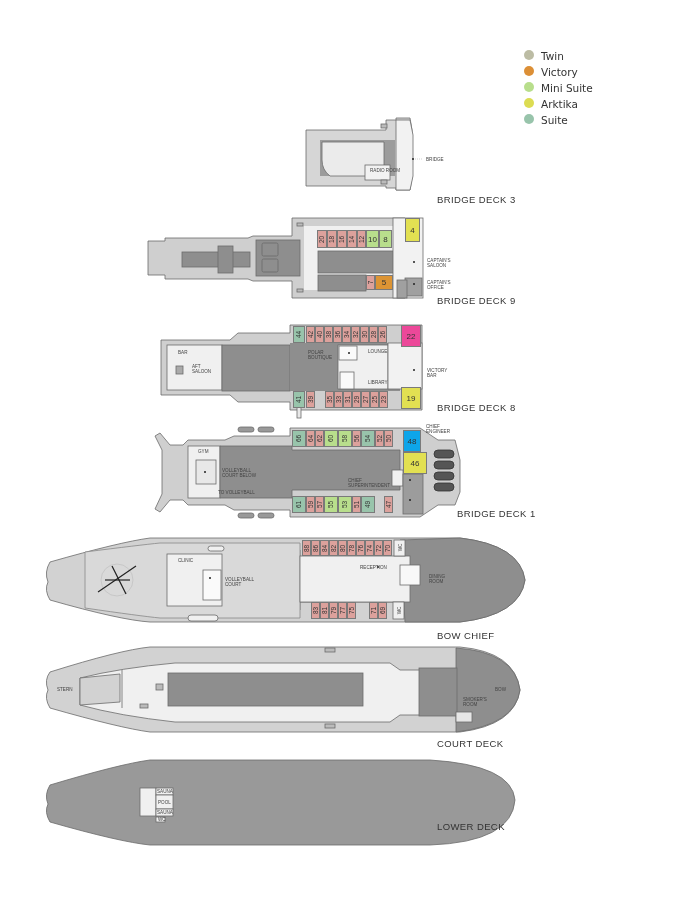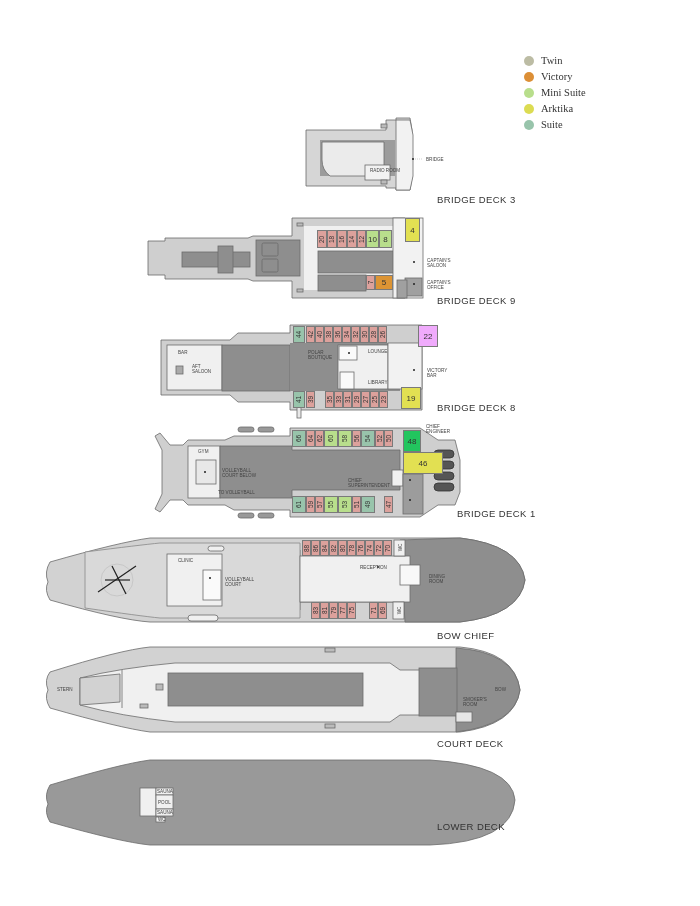--- a/index.html
+++ b/index.html
@@ -1,20 +1,20 @@
 <!DOCTYPE html>
 <html><head>
 <meta charset="utf-8">
 <style>
   html,body{margin:0;padding:0;background:#ffffff;}
   body{width:700px;height:906px;position:relative;overflow:hidden;font-family:"DejaVu Sans",sans-serif;}
   #stage{position:absolute;left:0;top:0;width:700px;height:906px;}
   .legend{position:absolute;left:524px;top:50px;}
   .legend-title{font-family:"DejaVu Sans",sans-serif;font-size:15.5px;color:#222;letter-spacing:0.1px;margin-bottom:6px;white-space:nowrap;}
-  .legend-item{display:flex;align-items:flex-end;height:16px;font-size:10.5px;color:#333;font-family:Liberation Serif, serif;}
+  .legend-item{display:flex;align-items:flex-start;height:16px;font-size:10.5px;color:#333;}
   .legend-dot{width:10px;height:10px;border-radius:50%;margin-right:7px;}
   .deck-label{position:absolute;font-family:"Liberation Sans",sans-serif;font-size:9.5px;color:#333;letter-spacing:0.4px;white-space:nowrap;}
   .small{position:absolute;font-family:"Liberation Sans",sans-serif;font-size:4.6px;color:#444;line-height:5px;white-space:nowrap;}
   .cabin{position:absolute;box-sizing:border-box;border:0.6px solid #7a7a7a;display:flex;align-items:center;justify-content:center;font-family:"Liberation Sans",sans-serif;color:#333;}
   .cabin.v span{transform:rotate(-90deg);font-size:6.5px;display:inline-block;}
   .cabin.h span{font-size:8px;}
 </style>
 </head>
 <body>
 
@@ -255,21 +255,21 @@
     </div>
     <div class="cabin v" style="left: 360px; top: 326px; width: 9px; height: 17px; background: rgb(220, 161, 156);">
       <span>30</span>
     </div>
     <div class="cabin v" style="left: 369px; top: 326px; width: 9px; height: 17px; background: rgb(220, 161, 156);">
       <span>28</span>
     </div>
     <div class="cabin v" style="left: 378px; top: 326px; width: 9px; height: 17px; background: rgb(220, 161, 156);">
       <span>26</span>
     </div>
-    <div class="cabin h" style="left: 418px; top: 325px; width: 20px; height: 22px; background: #f0abfc;">
+    <div class="cabin h" style="left: 401px; top: 325px; width: 20px; height: 22px; background: #ec4899;">
       <span>22</span>
     </div>
     <div class="cabin v" style="left: 293px; top: 391px; width: 12px; height: 17px; background: rgb(152, 196, 171);">
       <span>41</span>
     </div>
     <div class="cabin v" style="left: 306px; top: 391px; width: 9px; height: 17px; background: rgb(220, 161, 156);">
       <span>39</span>
     </div>
     <div class="cabin v" style="left: 325px; top: 391px; width: 9px; height: 17px; background: rgb(220, 161, 156);">
       <span>35</span>
@@ -315,24 +315,24 @@
     </div>
     <div class="cabin v" style="left: 361px; top: 430px; width: 14px; height: 17px; background: rgb(152, 196, 171);">
       <span>54</span>
     </div>
     <div class="cabin v" style="left: 375px; top: 430px; width: 9px; height: 17px; background: rgb(220, 161, 156);">
       <span>52</span>
     </div>
     <div class="cabin v" style="left: 384px; top: 430px; width: 9px; height: 17px; background: rgb(220, 161, 156);">
       <span>50</span>
     </div>
-    <div class="cabin h" style="left: 403px; top: 430px; width: 18px; height: 22px; background: #22c55e;">
+    <div class="cabin h" style="left: 403px; top: 430px; width: 18px; height: 22px; background: #0ea5e9;">
       <span>48</span>
     </div>
-    <div class="cabin h" style="left: 403px; top: 452px; width: 40px; height: 22px; background: rgb(226, 224, 82);">
+    <div class="cabin h" style="left: 403px; top: 452px; width: 24px; height: 22px; background: rgb(226, 224, 82);">
       <span>46</span>
     </div>
     <div class="cabin v" style="left: 292px; top: 496px; width: 14px; height: 17px; background: rgb(152, 196, 171);">
       <span>61</span>
     </div>
     <div class="cabin v" style="left: 306px; top: 496px; width: 9px; height: 17px; background: rgb(220, 161, 156);">
       <span>59</span>
     </div>
     <div class="cabin v" style="left: 315px; top: 496px; width: 9px; height: 17px; background: rgb(220, 161, 156);">
       <span>57</span>

